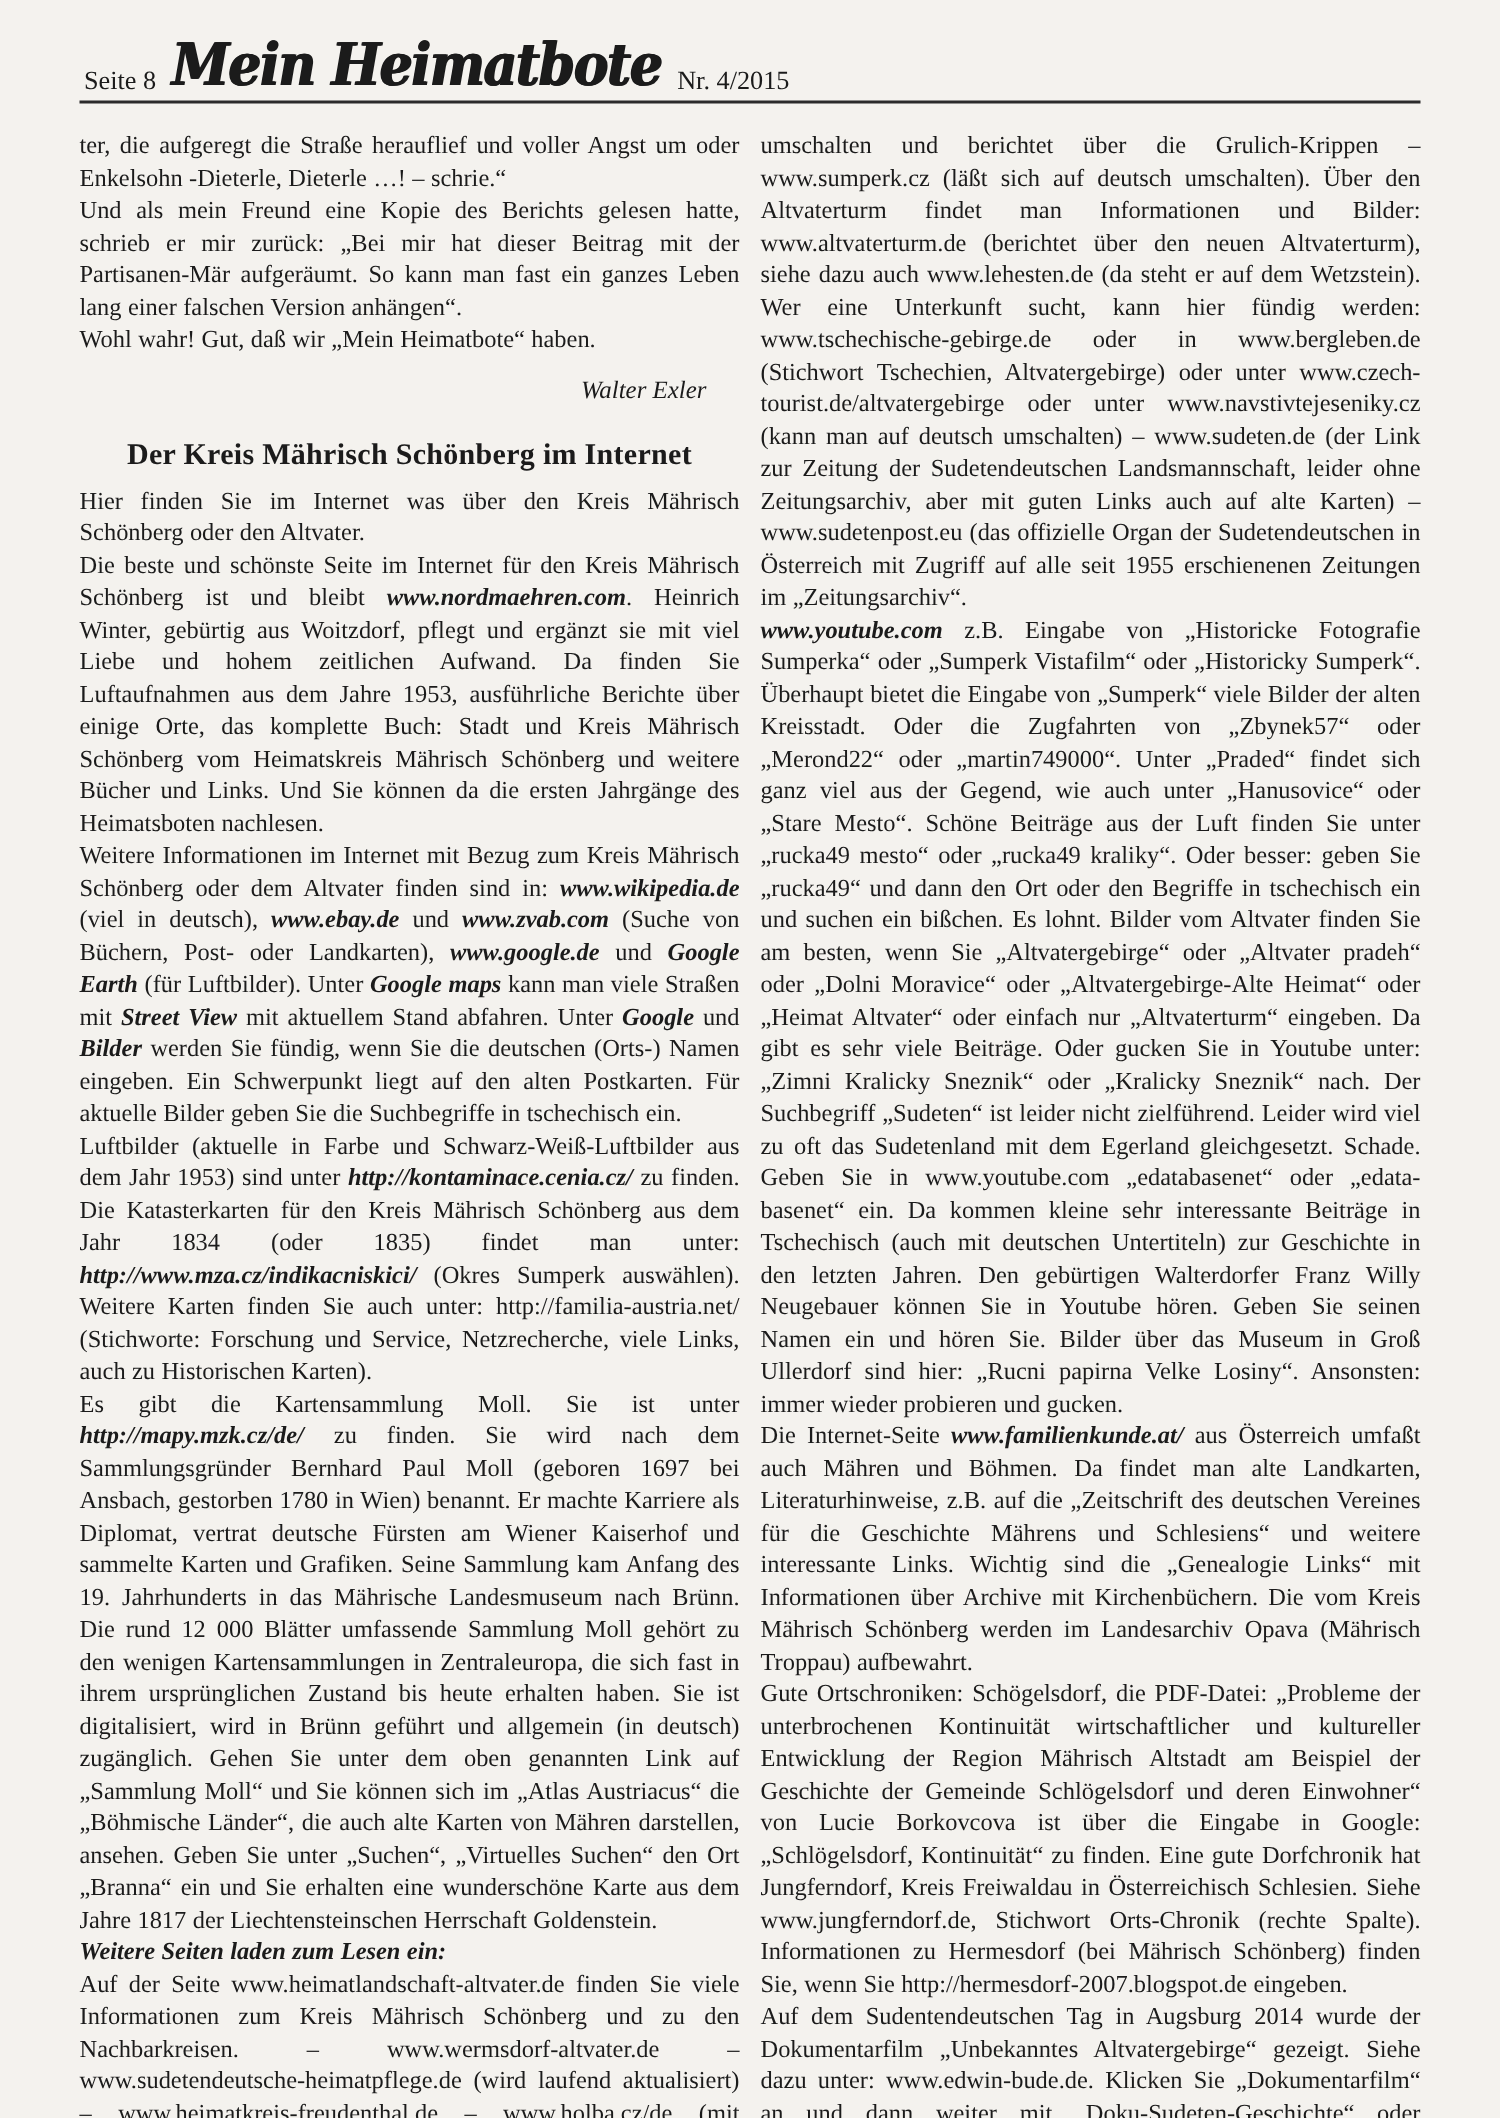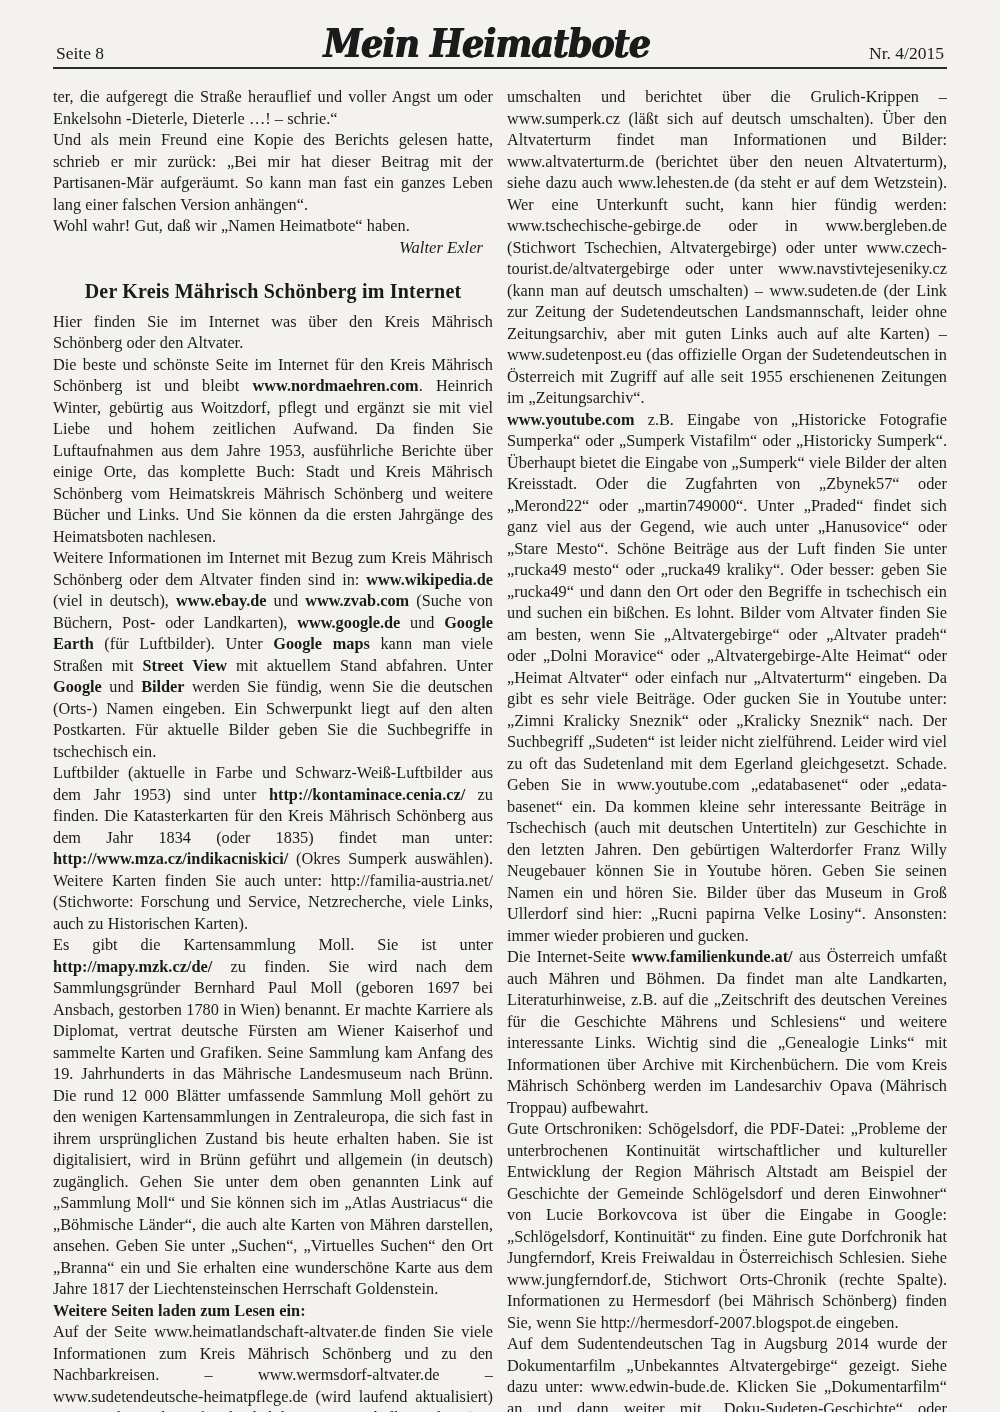--- a/index.html
+++ b/index.html
@@ -7,21 +7,21 @@
     position:relative;
     width:1000px; height:1412px;
     background:#f4f2ee;
     box-sizing:border-box;
     padding:24px 53px 0 53px;
     font-family:"Liberation Serif", serif;
     color:#1b1b1b;
     overflow:hidden;
   }
   .hdr {
-    display:flex; justify-content:space-between; align-items:flex-end;
+    display:flex; align-items:flex-end;
     padding:0 3px;
   }
   .side-label {font-size:17.5px; line-height:20px; padding-bottom:1px;}
   .masthead {
     margin:0;
     font-family:"DejaVu Serif", serif;
     font-size:37px; line-height:40px;
     font-weight:bold; font-style:italic;
     letter-spacing:-1px;
     transform:scaleX(.94) scaleY(1.06);
@@ -32,23 +32,23 @@
   .rule {border-bottom:2.4px solid #2b2b2b; margin-top:3px;}
   .columns {display:flex; gap:14px; margin-top:17px;}
   .col {flex:1; min-width:0;}
   .para {
     margin:0;
     font-size:16.3px; line-height:21.5px;
     text-align:justify;
     hyphens:auto; -webkit-hyphens:auto;
     word-spacing:0.2px;
   }
-  .para b {font-weight:bold;}
+  .para b {font-weight:bold;font-style:italic;}
   .byline {
-    margin:0; font-size:16.6px; line-height:22px;
+    margin:12px; font-size:16.6px; line-height:22px;
     font-style:italic; text-align:right; padding-right:10px;
   }
   .article-heading {
     margin:20px 0 7px 0;
     font-size:20px; line-height:25px;
     font-weight:bold; text-align:center;
     letter-spacing:0.2px;
   }
 </style>
 </head>
@@ -61,21 +61,21 @@
     <h1 class="masthead">Mein Heimatbote</h1>
     <span class="side-label">Nr. 4/2015</span>
   </header>
   <div class="rule"></div>
 
   <main class="columns">
 
     <section class="col">
       <p class="para">ter, die aufgeregt die Straße herauflief und voller Angst um oder Enkelsohn -Dieterle, Dieterle …! – schrie.“</p>
       <p class="para">Und als mein Freund eine Kopie des Berichts gelesen hatte, schrieb er mir zurück: „Bei mir hat dieser Beitrag mit der Partisanen-Mär aufgeräumt. So kann man fast ein ganzes Leben lang einer falschen Version anhängen“.</p>
-      <p class="para">Wohl wahr! Gut, daß wir „Namen Heimatbote“ haben.</p>
+      <p class="para">Wohl wahr! Gut, daß wir „Mein Heimatbote“ haben.</p>
       <p class="byline">Walter Exler</p>
 
       <h2 class="article-heading">Der Kreis Mährisch Schönberg im Internet</h2>
 
       <p class="para">Hier finden Sie im Internet was über den Kreis Mährisch Schönberg oder den Altvater.</p>
       <p class="para">Die beste und schönste Seite im Internet für den Kreis Mährisch Schönberg ist und bleibt <b>www.nordmaehren.com</b>. Heinrich Winter, gebürtig aus Woitzdorf, pflegt und ergänzt sie mit viel Liebe und hohem zeitlichen Aufwand. Da finden Sie Luftaufnahmen aus dem Jahre 1953, ausführliche Berichte über einige Orte, das komplette Buch: Stadt und Kreis Mährisch Schönberg vom Heimatskreis Mährisch Schönberg und weitere Bücher und Links. Und Sie können da die ersten Jahrgänge des Heimatsboten nachlesen.</p>
       <p class="para">Weitere Informationen im Internet mit Bezug zum Kreis Mährisch Schönberg oder dem Altvater finden sind in: <b>www.wikipedia.de</b> (viel in deutsch), <b>www.ebay.de</b> und <b>www.zvab.com</b> (Suche von Büchern, Post- oder Landkarten), <b>www.google.de</b> und <b>Google Earth</b> (für Luftbilder). Unter <b>Google maps</b> kann man viele Straßen mit <b>Street View</b> mit aktuellem Stand abfahren. Unter <b>Google</b> und <b>Bilder</b> werden Sie fündig, wenn Sie die deutschen (Orts-) Namen eingeben. Ein Schwerpunkt liegt auf den alten Postkarten. Für aktuelle Bilder geben Sie die Suchbegriffe in tschechisch ein.</p>
       <p class="para">Luftbilder (aktuelle in Farbe und Schwarz-Weiß-Luftbilder aus dem Jahr 1953) sind unter <b>http://kontaminace.cenia.cz/</b> zu finden. Die Katasterkarten für den Kreis Mährisch Schönberg aus dem Jahr 1834 (oder 1835) findet man unter: <b>http://www.mza.cz/indikacniskici/</b> (Okres Sumperk auswählen). Weitere Karten finden Sie auch unter: http://familia-austria.net/ (Stichworte: Forschung und Service, Netzrecherche, viele Links, auch zu Historischen Karten).</p>
       <p class="para">Es gibt die Kartensammlung Moll. Sie ist unter <b>http://mapy.mzk.cz/de/</b> zu finden. Sie wird nach dem Sammlungsgründer Bernhard Paul Moll (geboren 1697 bei Ansbach, gestorben 1780 in Wien) benannt. Er machte Karriere als Diplomat, vertrat deutsche Fürsten am Wiener Kaiserhof und sammelte Karten und Grafiken. Seine Sammlung kam Anfang des 19. Jahrhunderts in das Mährische Landesmuseum nach Brünn. Die rund 12 000 Blätter umfassende Sammlung Moll gehört zu den wenigen Kartensammlungen in Zentraleuropa, die sich fast in ihrem ursprünglichen Zustand bis heute erhalten haben. Sie ist digitalisiert, wird in Brünn geführt und allgemein (in deutsch) zugänglich. Gehen Sie unter dem oben genannten Link auf „Sammlung Moll“ und Sie können sich im „Atlas Austriacus“ die „Böhmische Länder“, die auch alte Karten von Mähren darstellen, ansehen. Geben Sie unter „Suchen“, „Virtuelles Suchen“ den Ort „Branna“ ein und Sie erhalten eine wunderschöne Karte aus dem Jahre 1817 der Liechtensteinschen Herrschaft Goldenstein.</p>
       <p class="para"><b>Weitere Seiten laden zum Lesen ein:</b></p>

